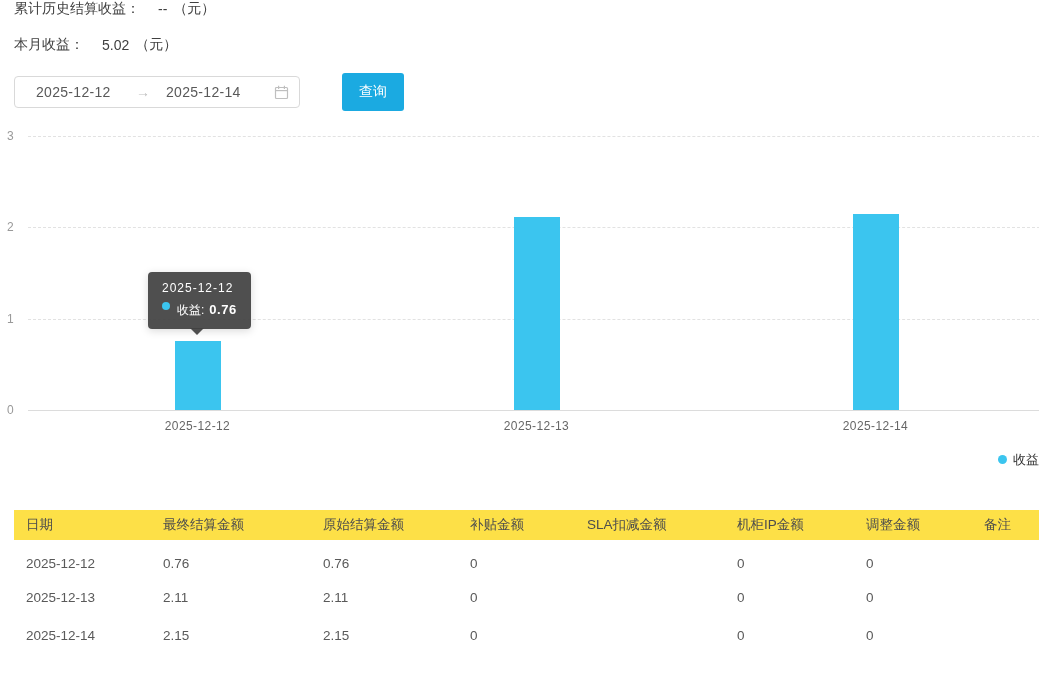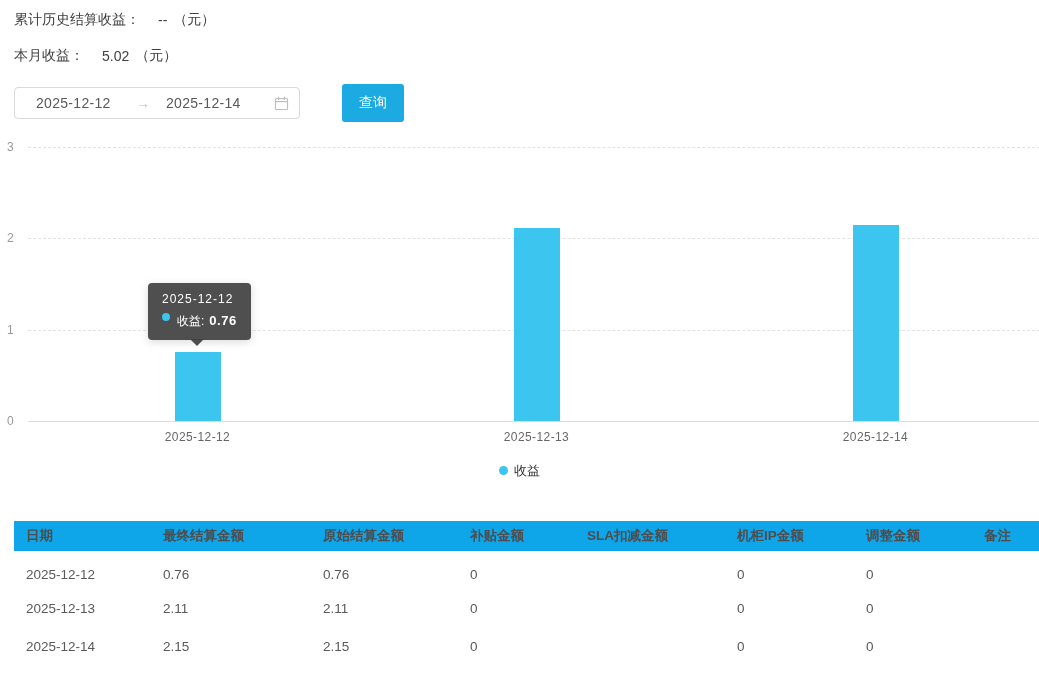--- a/index.html
+++ b/index.html
@@ -1,21 +1,21 @@
 <!DOCTYPE html>
 <html style="--c-bar: #3bc5ef; --c-active: #2bb2e8; --c-btn: #1baae1;"><head>
 <meta charset="utf-8">
 <style>
   * { box-sizing: border-box; }
   html,body { margin:0; padding:0; background:#fff; width:1039px; }
   body { font-family:"Liberation Sans","DejaVu Sans",sans-serif; color:#4a4a4a; }
 
   
   .stats-row { margin:0 14px; font-size:14px; color:#404040; display:flex; align-items:center; }
-  .stats-row.first { padding-top:11px; }
+  .stats-row.first { }
   .stats-row.second { margin-top:18px; }
   .stat-value { margin-left:18px; color:#404040; }
   .stat-unit { margin-left:6px; }
 
   
   .toolbar { margin:22px 14px 0; display:flex; align-items:center; height:32px; }
   .date-range { width:286px; height:32px; border:1px solid #d9d9d9; border-radius:4px;
                 display:flex; align-items:center; padding:0 10px; background:#fff; }
   .date-input { font-size:14px; color:#595959; letter-spacing:0.3px; border:none; outline:none;
                 width:96px; background:transparent; font-family:inherit; }
@@ -31,41 +31,41 @@
 
   
   .chart { position:relative; margin-top:17px; height:346px; width:100%; }
   .plot { position:absolute; left:28px; right:-6px; top:11px; height:274px; }
   .grid-line { position:absolute; left:0; right:0; height:0; border-top:1px dashed #e2e2e2; }
   .axis-line { position:absolute; left:0; right:0; height:0; border-top:1px solid #dcdcdc; }
   .bar { position:absolute; bottom:0; width:46px; }
   .ytick { position:absolute; left:7px; font-size:12px; color:#999; line-height:16px; }
   .xtick { position:absolute; top:294px; width:120px; text-align:center; font-size:12px;
            color:#666; letter-spacing:0.4px; }
-  .legend { position:absolute; top:325px; left:0; right:0; text-align:center; }
+  .legend { position:absolute; top:325px; left:0; right:0; text-align:right; }
   .legend-inner { display:inline-flex; align-items:center; gap:6px; cursor:pointer; }
   .legend-dot { width:9px; height:9px; border-radius:50%; background:var(--c-bar); }
   .legend-label { font-size:13px; color:#333; }
 
   .tooltip { position:absolute; left:148px; top:147px; background:rgba(66,66,66,0.93);
              border-radius:4px; padding:9px 14px 10px; color:#fff; z-index:5;
              box-shadow:0 2px 8px rgba(0,0,0,0.15); }
   .tooltip::after { content:""; position:absolute; left:42px; bottom:-6px; width:0; height:0;
                     border-left:7px solid transparent; border-right:7px solid transparent;
                     border-top:7px solid rgba(66,66,66,0.93); }
   .tooltip-title { font-size:12px; letter-spacing:1px; margin-bottom:7px; white-space:nowrap; }
   .tooltip-row { display:flex; align-items:flex-start; font-size:12px; white-space:nowrap; }
   .tooltip-dot { width:8px; height:8px; border-radius:50%; background:var(--c-bar);
                  margin-right:7px; flex:none; }
   .tooltip-value { font-weight:bold; font-size:13px; margin-left:5px; letter-spacing:0.5px; }
 
   
   .settle-table { margin:39px 0 0 14px; width:calc(100% - 14px); border-collapse:collapse;
                   table-layout:fixed; }
-  .settle-table th { background:#0ea5e9; height:30px; font-weight:bold; text-align:left;
+  .settle-table th { background:#fde047; height:30px; font-weight:normal; text-align:left;
                      font-size:13.5px; color:#4d4d4d; padding:0 0 0 12px; }
   .settle-table td { height:38px; font-size:13.5px; color:#595959; padding:0 0 0 12px; }
   .settle-table tbody tr:first-child td { padding-top:8px; }
 </style>
 </head>
 <body>
 
 <div class="stats-row first">
   <span>累计历史结算收益：</span>
   <span class="stat-value">--</span>

